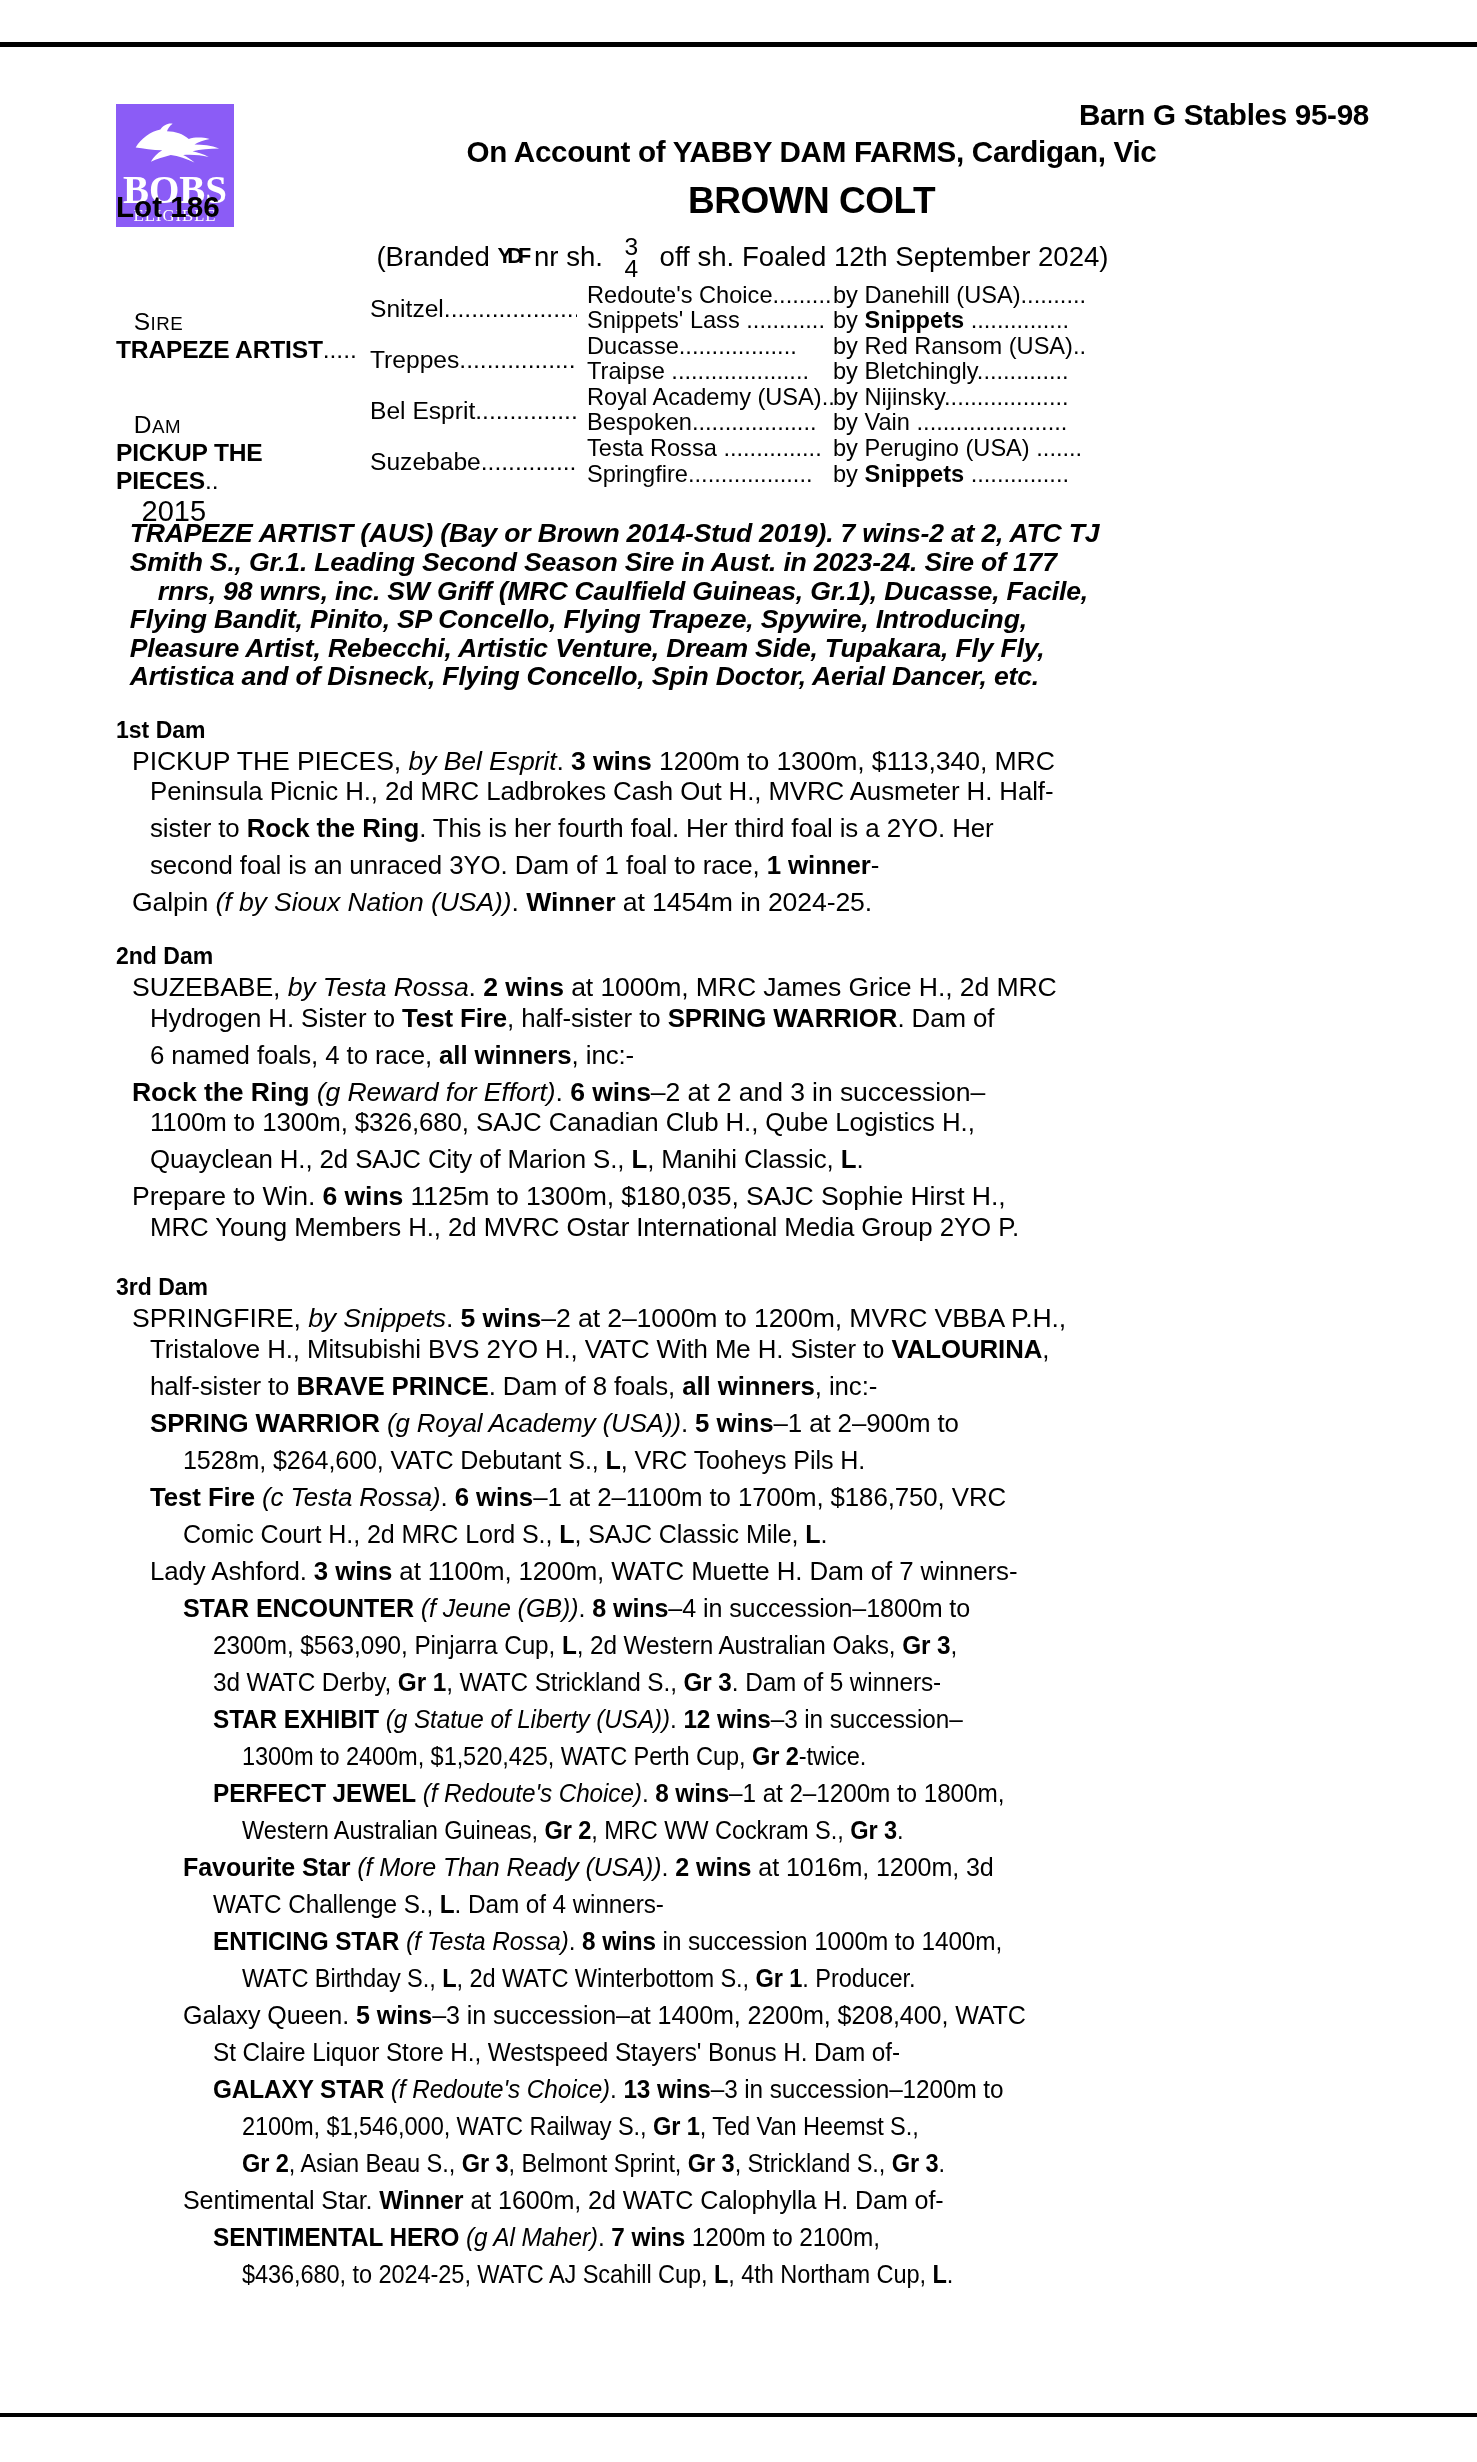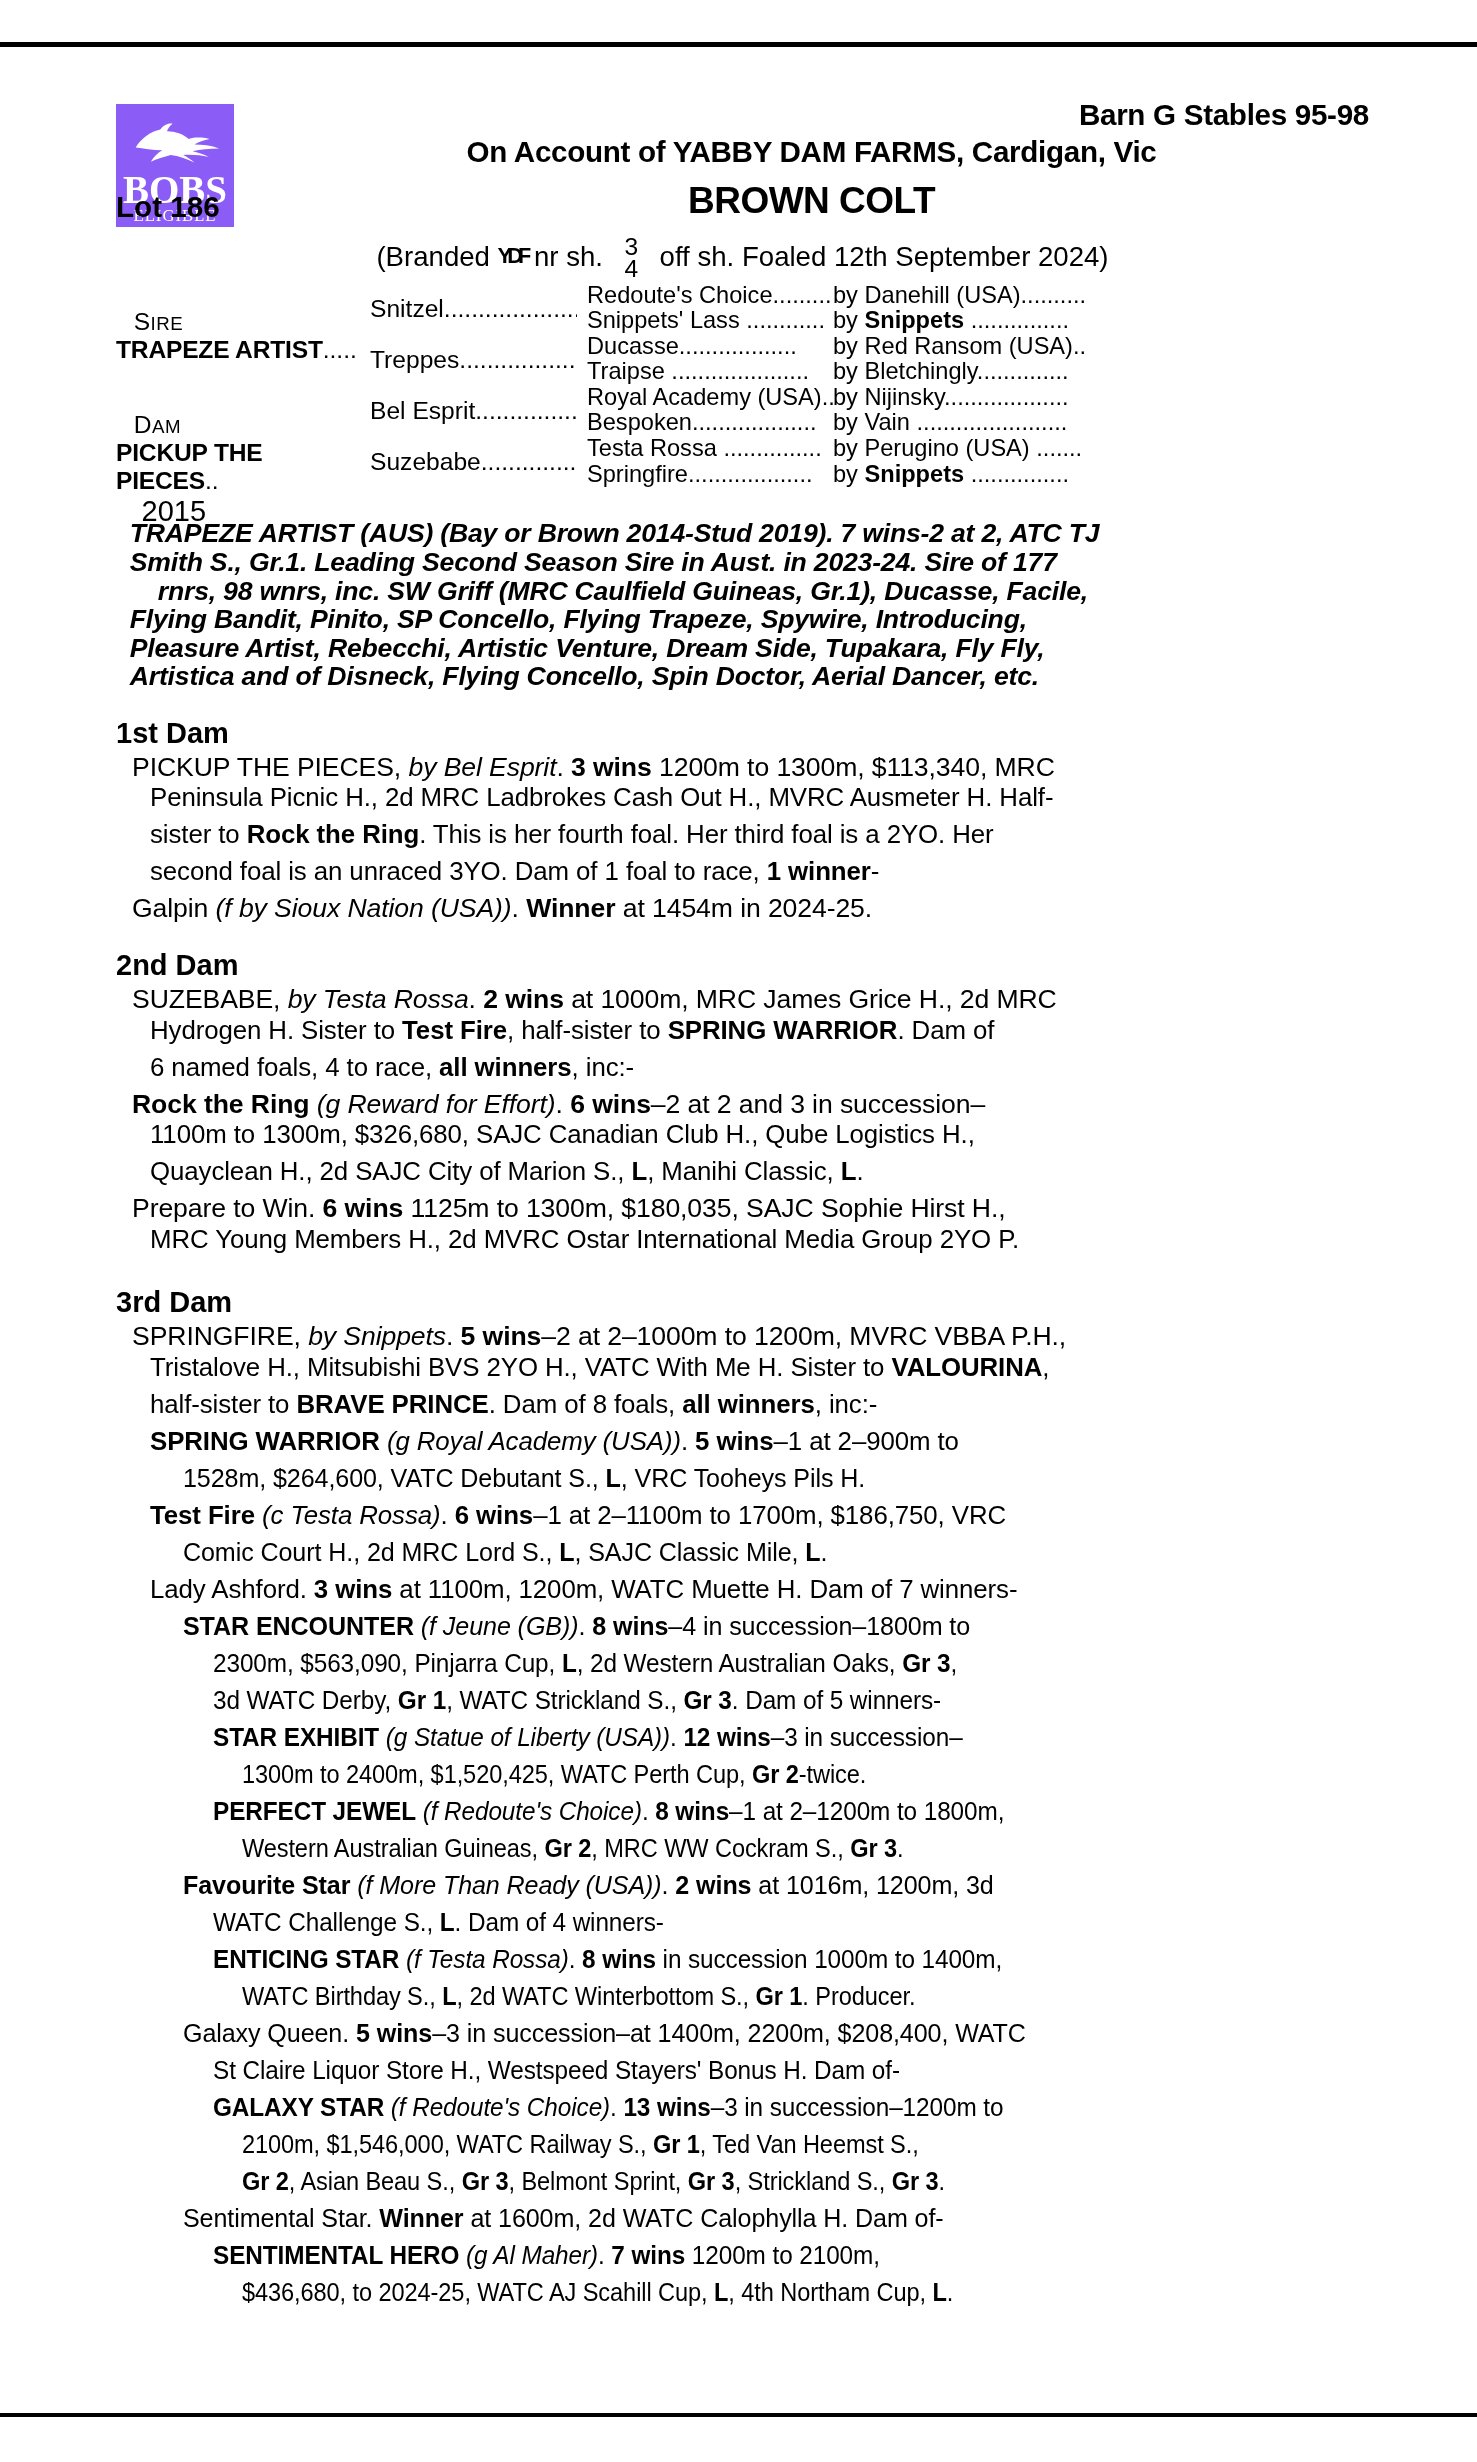--- a/index.html
+++ b/index.html
@@ -88,21 +88,21 @@
     font-size:26.6px;line-height:28.6px;
     text-align:justify;
     letter-spacing:-0.2px;
     padding-left:13.8px;
     font-stretch:condensed;
   }
   .sirepara > span{display:block;white-space:nowrap;}
 
   
   .damhead{
-    font-weight:bold;font-size:29px;margin-top:25.6px;margin-bottom:2px;
+    font-weight:bold;font-size:23px;margin-top:25.6px;margin-bottom:2px;
   }
   .para{
     font-size:26.6px;line-height:30.5px;
     text-indent:0;
     padding-left:0;
     letter-spacing:-0.1px;
   }
   .para .ln{display:block;white-space:nowrap;overflow:hidden;}
   .i0{padding-left:0;margin-left:16px;}
   .i1{padding-left:35px;}

